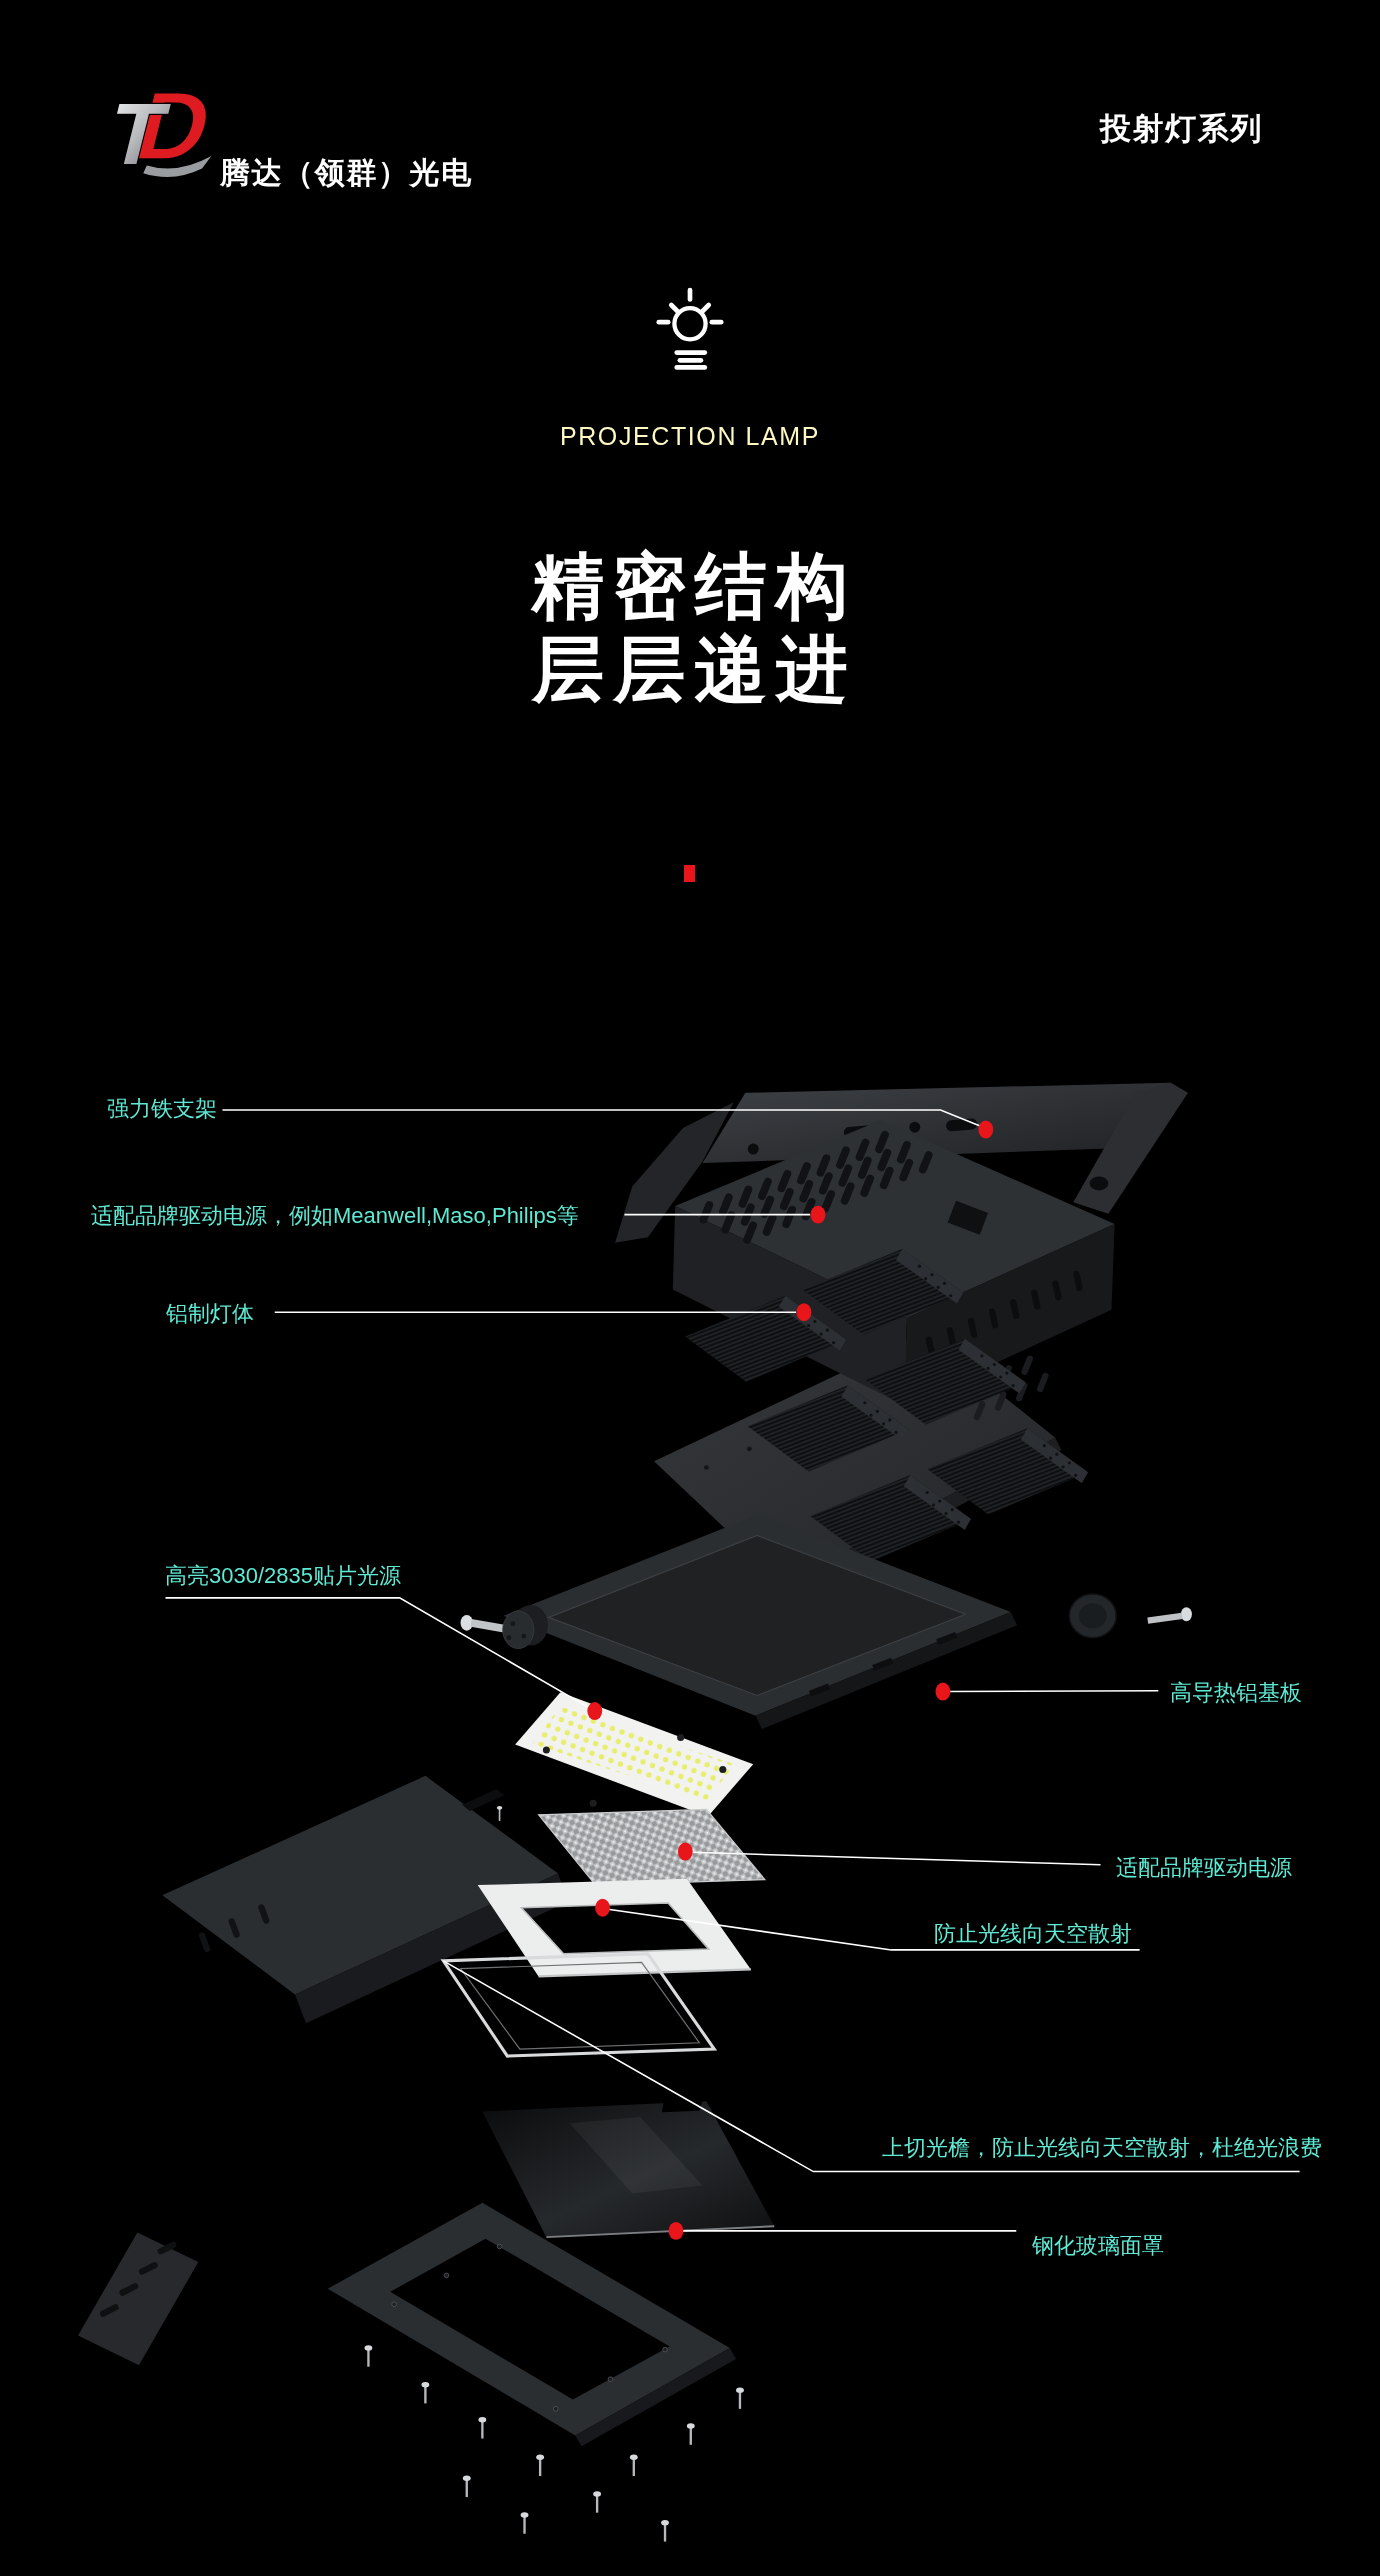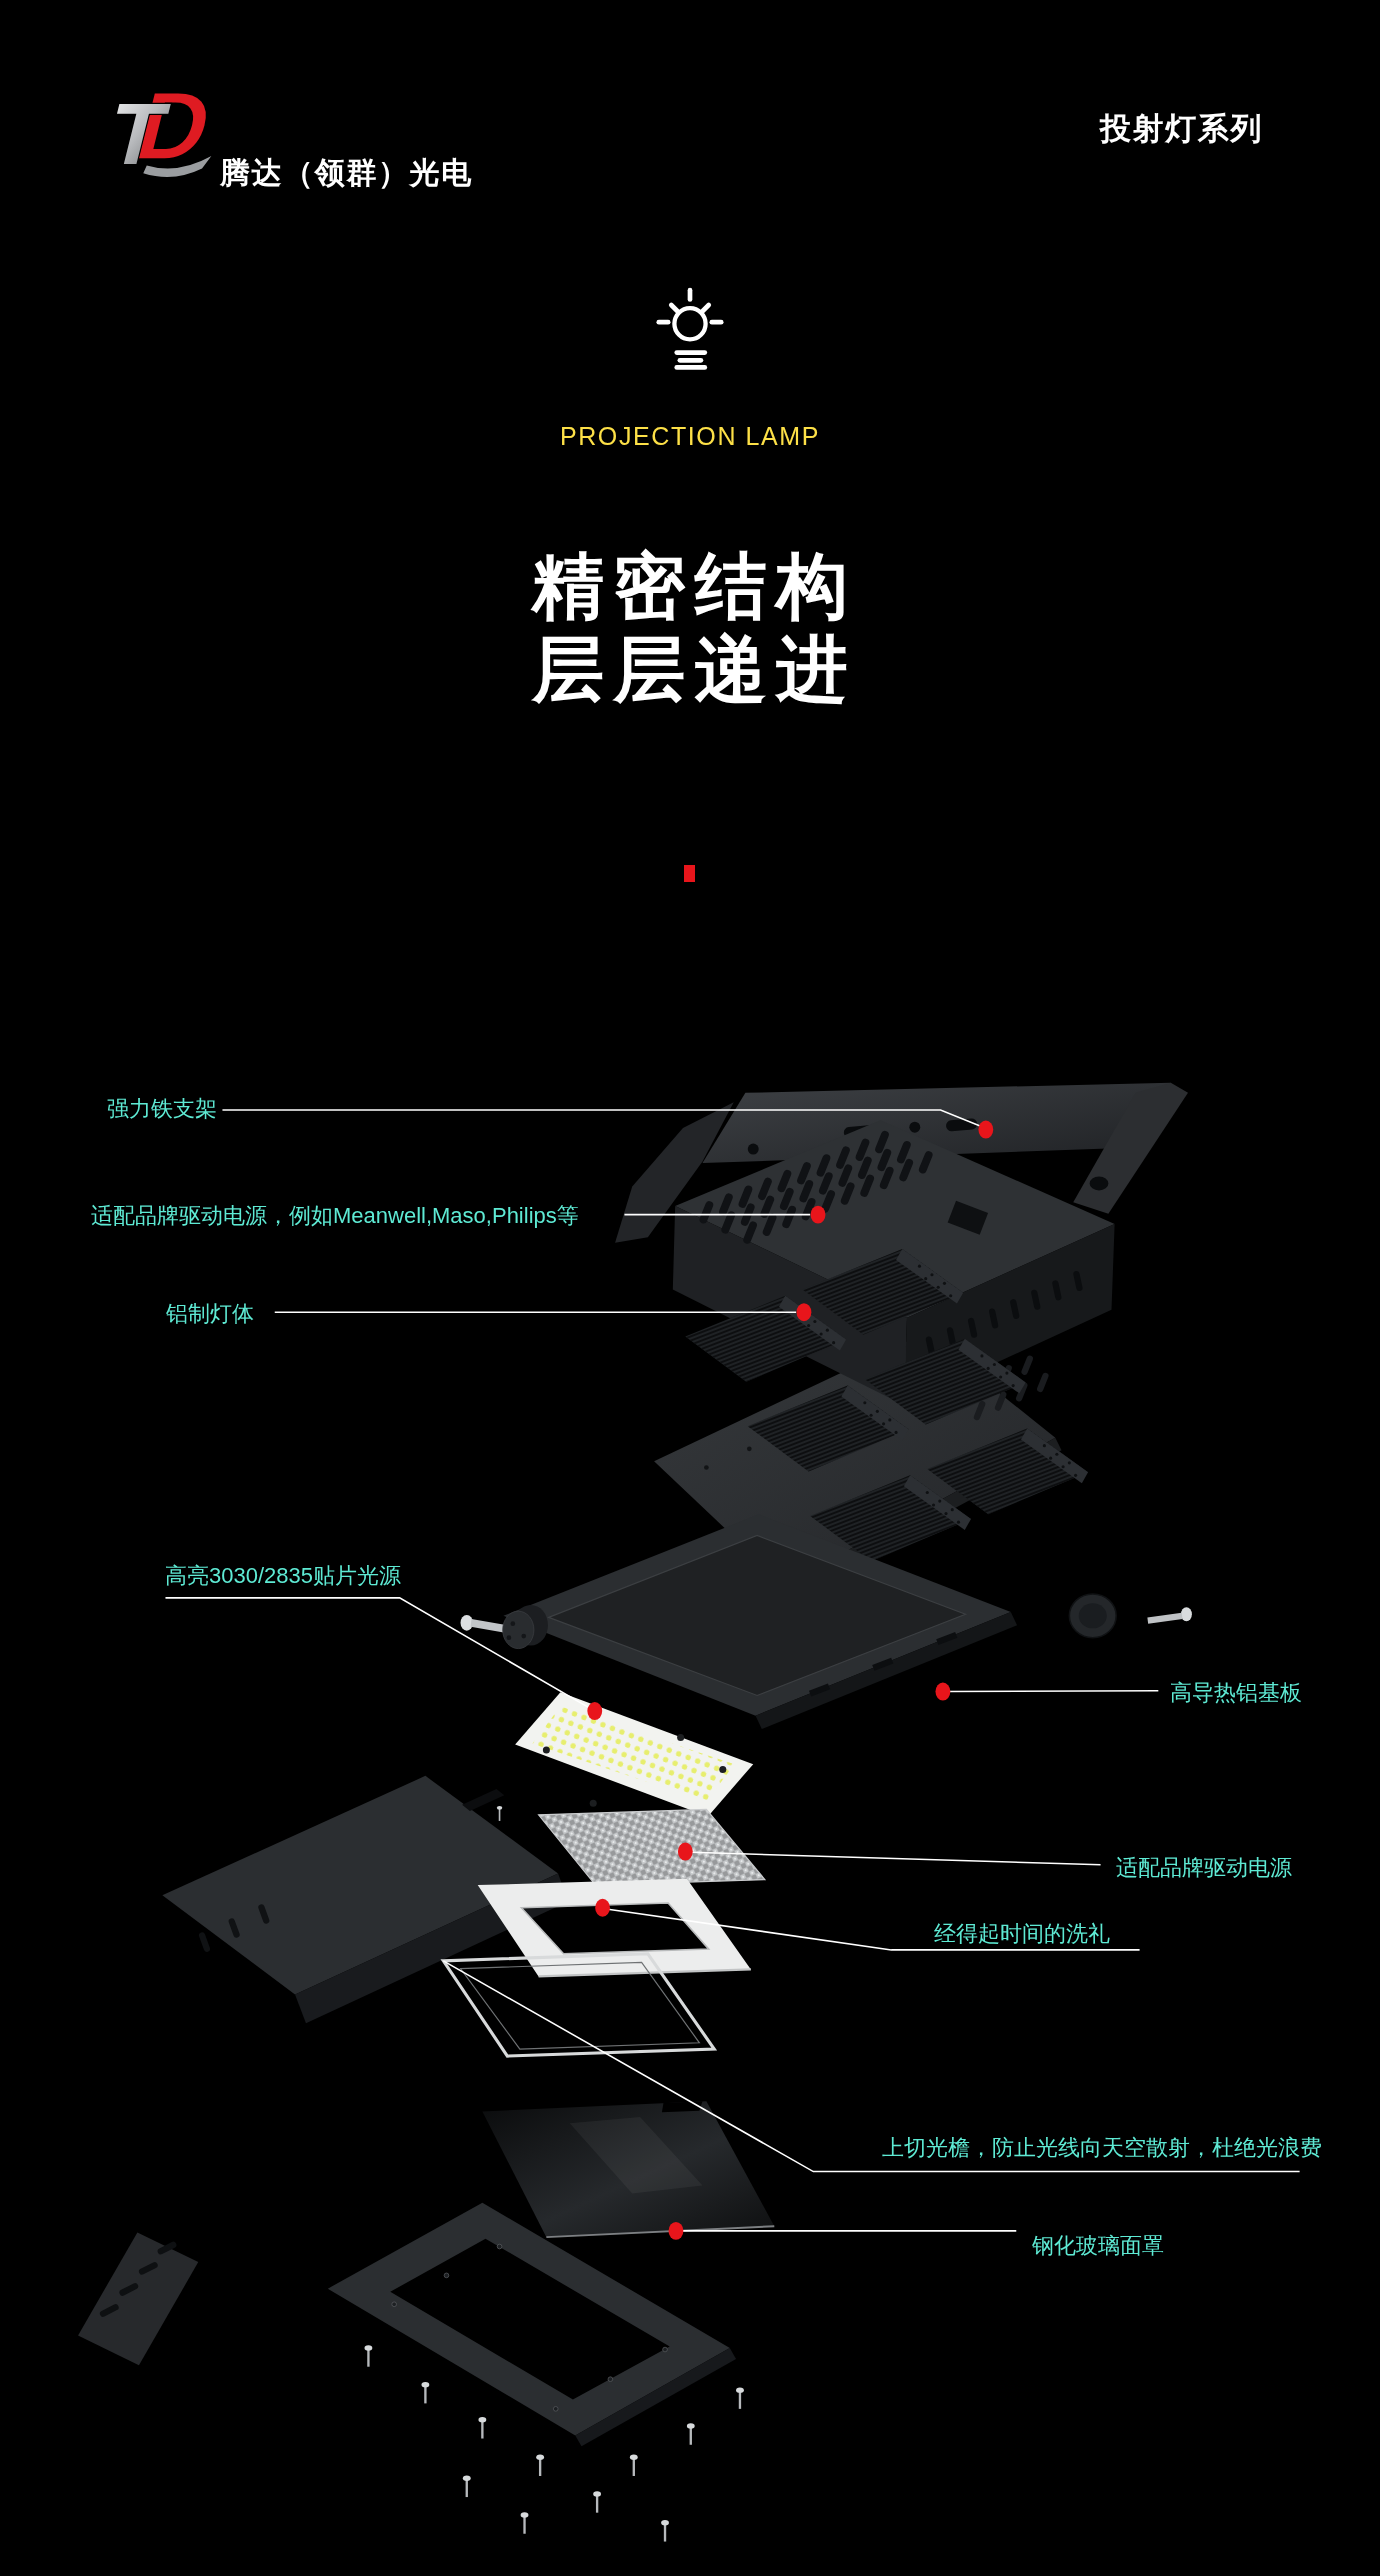--- a/index.html
+++ b/index.html
@@ -4,21 +4,21 @@
 <style>
   html,body{margin:0;padding:0;background:#000;}
   .page{position:relative;width:1380px;height:2576px;background:#000;overflow:hidden;
         font-family:"Liberation Sans","DejaVu Sans",sans-serif;color:#fff;}
   .abs{position:absolute;}
   
   .brand-title{left:220px;top:105px;font-size:30px;font-weight:700;letter-spacing:1.6px;white-space:nowrap;margin-top:48px;}
   .series-title{right:117px;top:108px;font-size:31px;font-weight:700;letter-spacing:1.6px;white-space:nowrap;}
   
   .eyebrow{left:0;top:422px;width:100%;text-align:center;font-size:25px;font-weight:400;
-           letter-spacing:1.6px;color:#fde047;}
+           letter-spacing:1.6px;color:#fef9c3;}
   .main-title{left:0;top:545px;width:100%;text-align:center;font-size:72px;font-weight:700;
               line-height:83px;letter-spacing:9.4px;text-indent:9.4px;}
   .subtitle-wrap{left:0;top:824px;width:100%;text-align:center;}
   .subtitle{position:relative;display:inline-block;font-size:34px;font-weight:700;letter-spacing:0.8px;}
   .subtitle .bar{position:absolute;left:-6.2px;right:-4.7px;top:30px;height:17px;z-index:0;}
   .subtitle .txt{position:relative;z-index:1;}
   
   .callout{position:absolute;font-size:22px;font-weight:400;color:#5eead4;white-space:nowrap;z-index:3;}
   svg.diagram{position:absolute;left:0;top:0;z-index:1;}
   svg.logo{position:absolute;left:109px;top:72px;z-index:2;}
@@ -330,18 +330,18 @@
       <ellipse cx="866" cy="2858" rx="9.5" ry="11.5"></ellipse>
     </g>
   </svg>
 
   <div class="callout" style="left:107px;top:1094px;">强力铁支架</div>
   <div class="callout" style="left:91px;top:1201px;">适配品牌驱动电源，例如Meanwell,Maso,Philips等</div>
   <div class="callout" style="left:166px;top:1299px;">铝制灯体</div>
   <div class="callout" style="left:165px;top:1561px;">高亮3030/2835贴片光源</div>
   <div class="callout" style="left:1170px;top:1678px;">高导热铝基板</div>
   <div class="callout" style="left:1116px;top:1853px;">适配品牌驱动电源</div>
-  <div class="callout" style="left:934px;top:1919px;">经得起时间的洗礼</div>
+  <div class="callout" style="left:934px;top:1919px;">防止光线向天空散射</div>
   <div class="callout" style="left:834px;top:2133px;margin-left:48px;">上切光檐，防止光线向天空散射，杜绝光浪费</div>
   <div class="callout" style="left:1032px;top:2219px;margin-top:12px;">钢化玻璃面罩</div>
 
 </div>
 
 
 </body></html>

